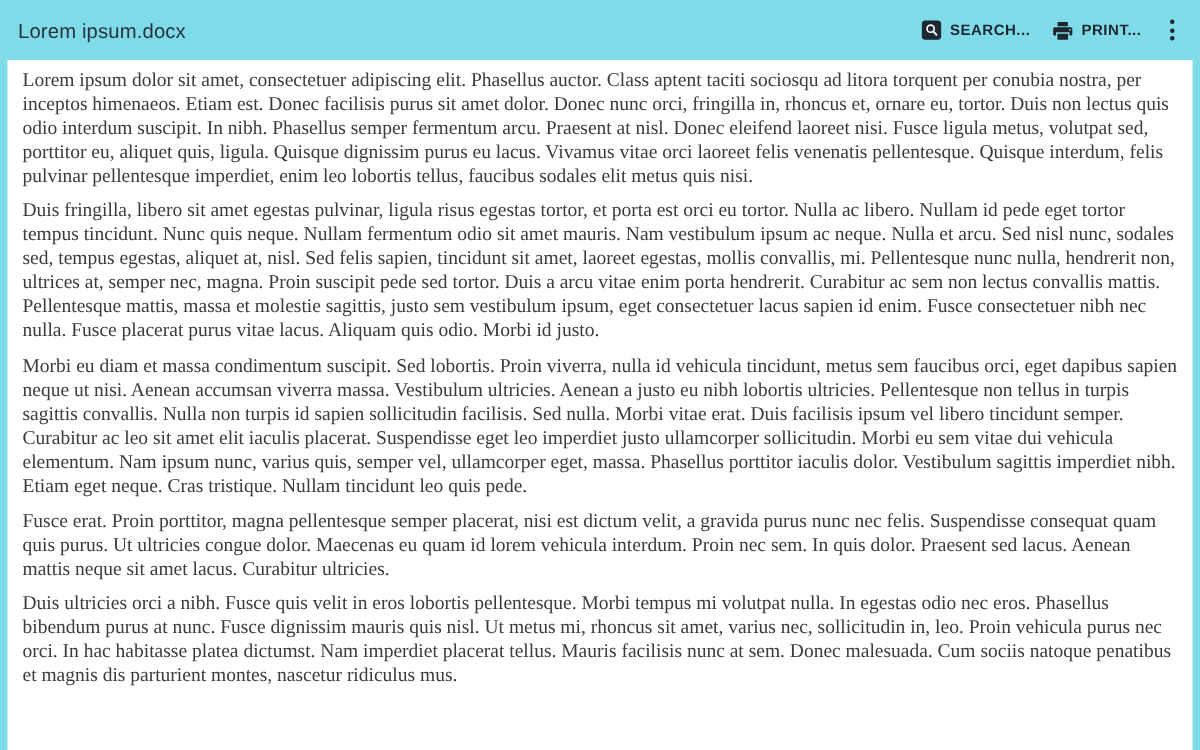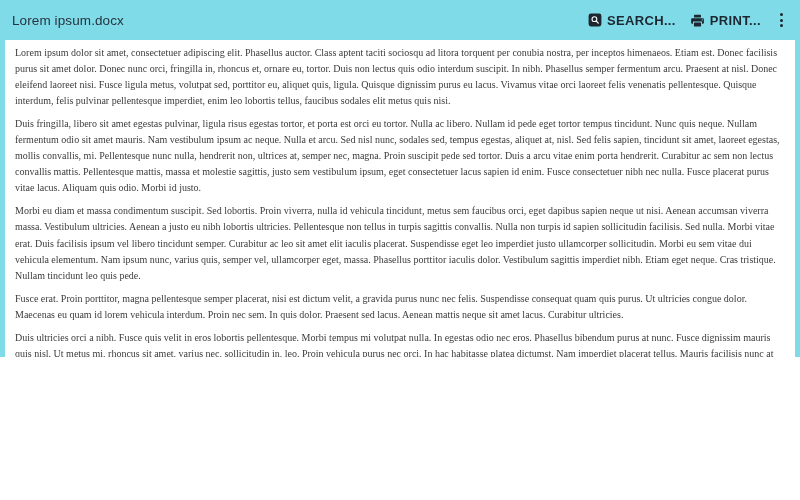--- a/index.html
+++ b/index.html
@@ -8,21 +8,21 @@
   }
   body {
     width: 800px;
     height: 500px;
     overflow: hidden;
     background: #ffffff;
     font-family: "Liberation Sans", sans-serif;
   }
   .app {
     width: 800px;
-    height: 357px;
+    height: 500px;
     background: #7fdbe8;
     box-sizing: border-box;
     display: flex;
     flex-direction: column;
   }
   
   .toolbar {
     height: 40px;
     flex: 0 0 40px;
     background: #7fdbe8;
@@ -50,21 +50,21 @@
     display: flex;
     align-items: center;
     gap: 5px;
     padding: 4px 7px;
     cursor: pointer;
     white-space: nowrap;
     background: transparent;
     border: none;
   }
   .tool-label {
-    font-size: 13px;
+    font-size: 10px;
     font-weight: bold;
     letter-spacing: 0.35px;
     color: #1c2730;
     text-transform: uppercase;
   }
   .icon {
     display: inline-flex;
     align-items: center;
     justify-content: center;
     flex: 0 0 auto;
@@ -98,21 +98,21 @@
   .page {
     background: #ffffff;
     width: 100%;
     height: 100%;
     box-sizing: border-box;
     padding: 5px 9px 10px 10px;
     overflow: hidden;
   }
   .doc-body {
     font-family: "Liberation Serif", serif;
-    font-size: 10px;
+    font-size: 13px;
     line-height: 16.05px;
     color: #3b3b3b;
     text-align: left;
   }
   .doc-body p {
     margin: 0 0 7px 0;
   }
   .doc-body p:last-child {
     margin-bottom: 1px;
   }

